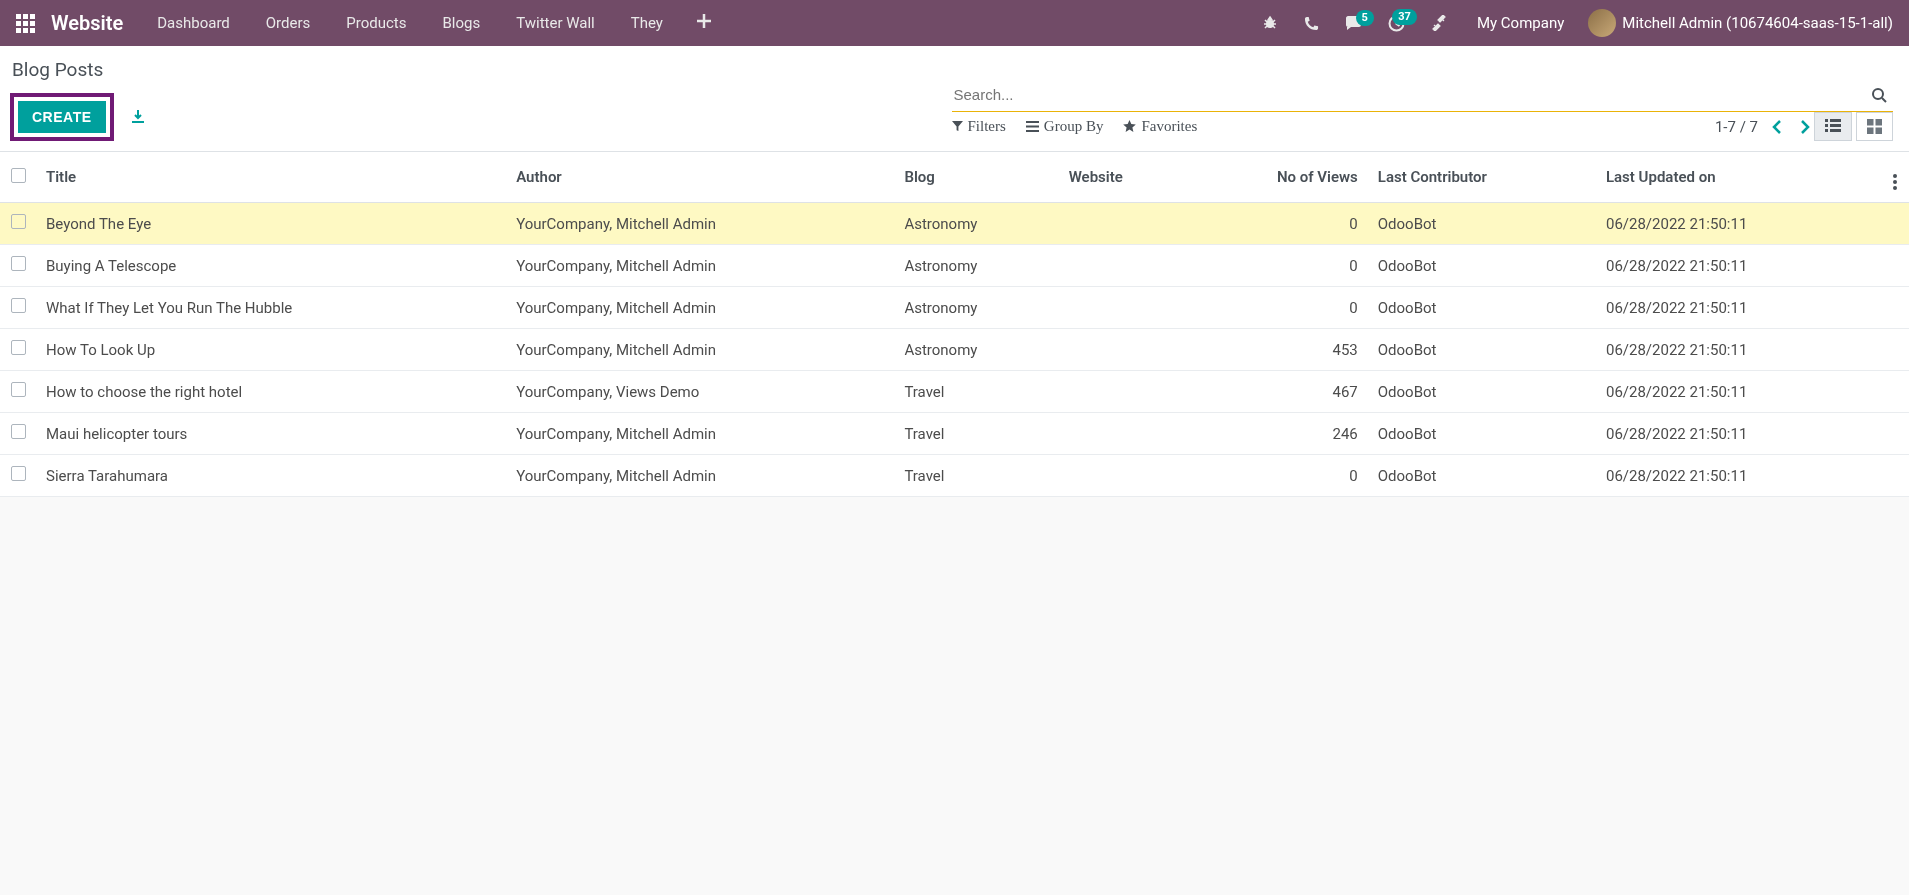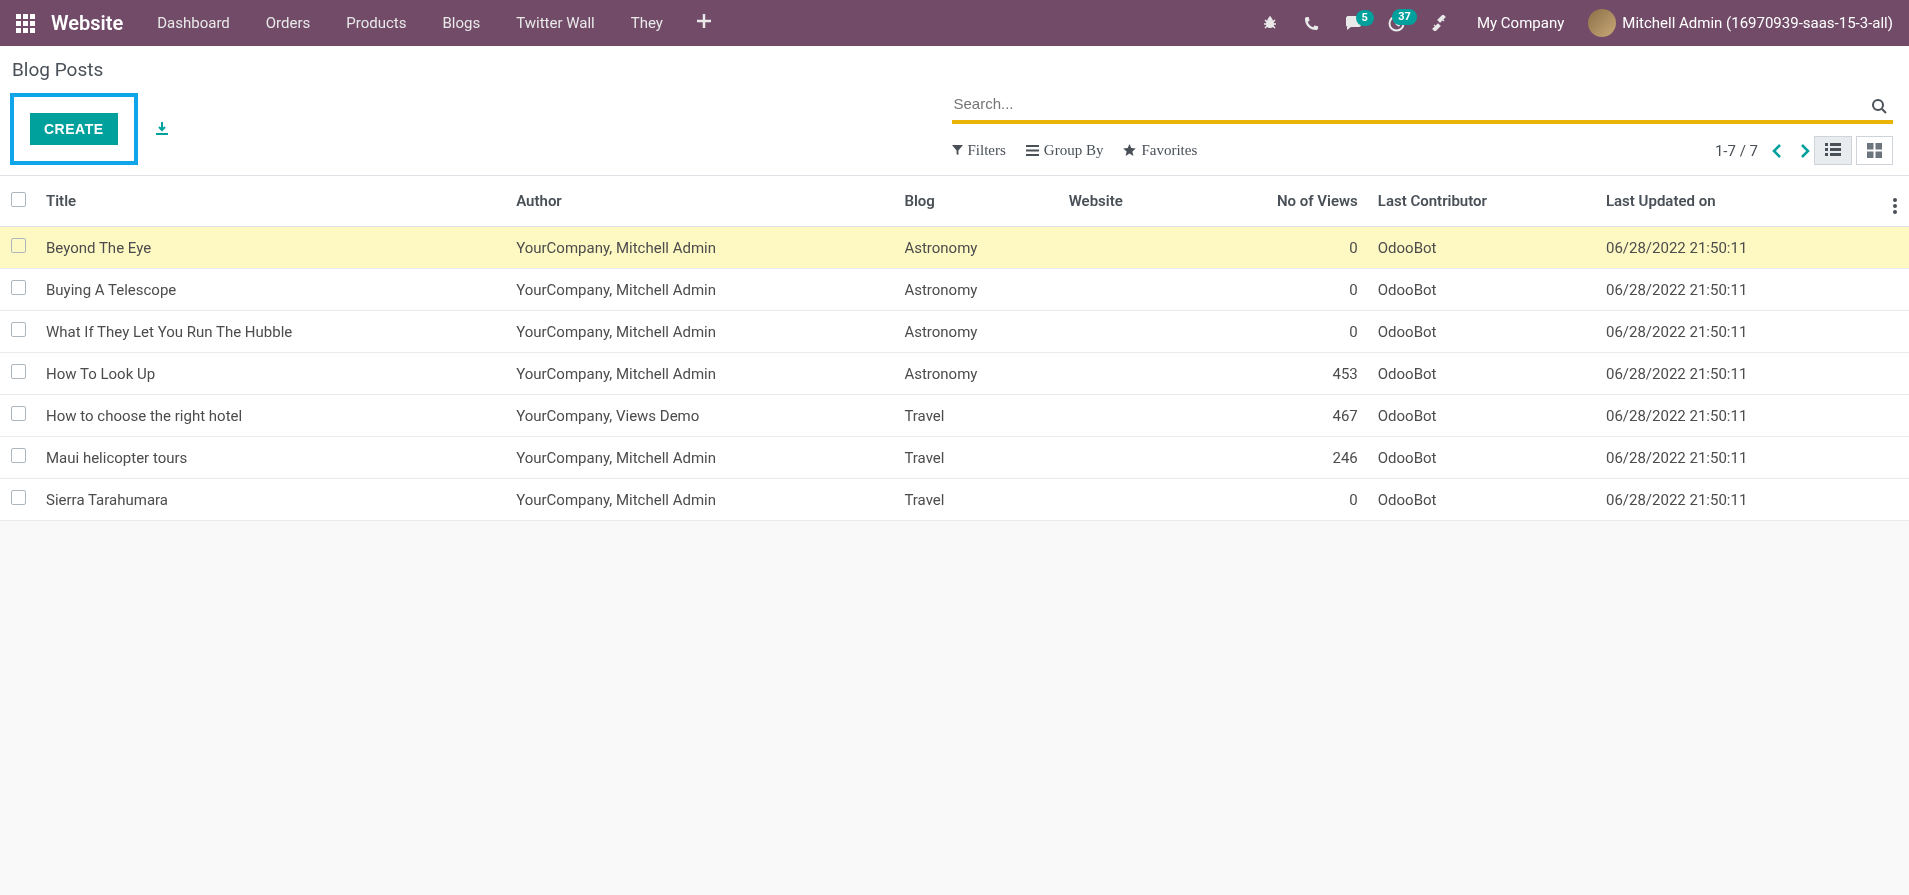--- a/index.html
+++ b/index.html
@@ -18,25 +18,25 @@
   .badge { position: absolute; top: 4px; right: -2px; background: #00a09d; color: #fff; font-size: 11px; font-weight: 700; border-radius: 10px; padding: 1px 6px; line-height: 14px; }
   .company-label { padding: 10px 14px; cursor: pointer; }
   .avatar { width: 28px; height: 28px; border-radius: 50%; background: linear-gradient(135deg,#8b6f47,#c9a978); display: inline-block; vertical-align: middle; margin-right: 6px; }
   .user-label { padding: 10px 8px 10px 4px; cursor: pointer; display: flex; align-items: center; }
 
   .control-panel { background: #fff; border-bottom: 1px solid #dee2e6; padding: 8px 16px 10px 10px; display: flex; justify-content: space-between; align-items: flex-end; }
   .cp-left {}
   .page-title { font-size: 19px; color: #495057; padding: 4px 0 12px 2px; }
   .btn-row { display: flex; align-items: center; gap: 10px; }
   .create-btn { background: #00a09d; color: #fff; border: none; padding: 8px 14px; font-weight: 700; font-size: 14px; letter-spacing: 0.5px; cursor: pointer; }
-  .create-highlight { border: 4px solid #0ea5e9; padding: 16px; display: inline-block; }
+  .create-highlight { border: 4px solid #701a75; padding: 4px; display: inline-block; }
   .dl-icon { color: #00a09d; cursor: pointer; padding: 6px; }
 
   .cp-right { flex: 1; max-width: 50%; }
-  .search-row { border-bottom: 4px solid #eab308; margin-bottom: 12px; display: flex; align-items: flex-end; }
+  .search-row { border-bottom: 1px solid #eab308; margin-bottom: 0; display: flex; align-items: center; }
   .search-input { flex: 1; border: none; padding: 8px 2px; font-size: 15px; outline: none; background: transparent; }
   .search-icon { color: #6c757d; padding: 6px; cursor: pointer; }
   .facets-row { display: flex; align-items: center; justify-content: space-between; }
   .facets { display: flex; gap: 20px; font-family: Liberation Serif, serif; }
   .facet { color: #495057; cursor: pointer; display: flex; align-items: center; gap: 5px; font-size: 15px; }
   .pager-views { display: flex; align-items: center; }
   .pager { color: #495057; display: flex; align-items: center; gap: 10px; }
   .pager-arrow { color: #00a09d; cursor: pointer; padding: 4px; }
   .view-switch { display: flex; gap: 4px; }
   .view-btn { border: 1px solid #ced4da; padding: 6px 10px; cursor: pointer; color: #6c757d; background: #fff; }
@@ -112,21 +112,21 @@
       <span class="badge">37</span>
     </div>
     <div class="topbar-icon">
       <svg width="16" height="16" viewBox="0 0 16 16" fill="#e9e9e9">
           <path d="M2 14l5-5 2 2-5 5zm7-7l5-5-2-2-5 5zM10 3l3 3M3 10l3 3" stroke="#e9e9e9" stroke-width="1.2"></path>
         </svg>
     </div>
     <div class="company-label">My Company</div>
     <div class="user-label">
       <span class="avatar"></span>
-      <span>Mitchell Admin (16970939-saas-15-3-all)</span>
+      <span>Mitchell Admin (10674604-saas-15-1-all)</span>
     </div>
   </div>
 </div>
 
 <div class="control-panel">
   <div class="cp-left">
     <div class="page-title">Blog Posts</div>
     <div class="btn-row">
       <span class="create-highlight">
         <button class="create-btn">CREATE</button>

